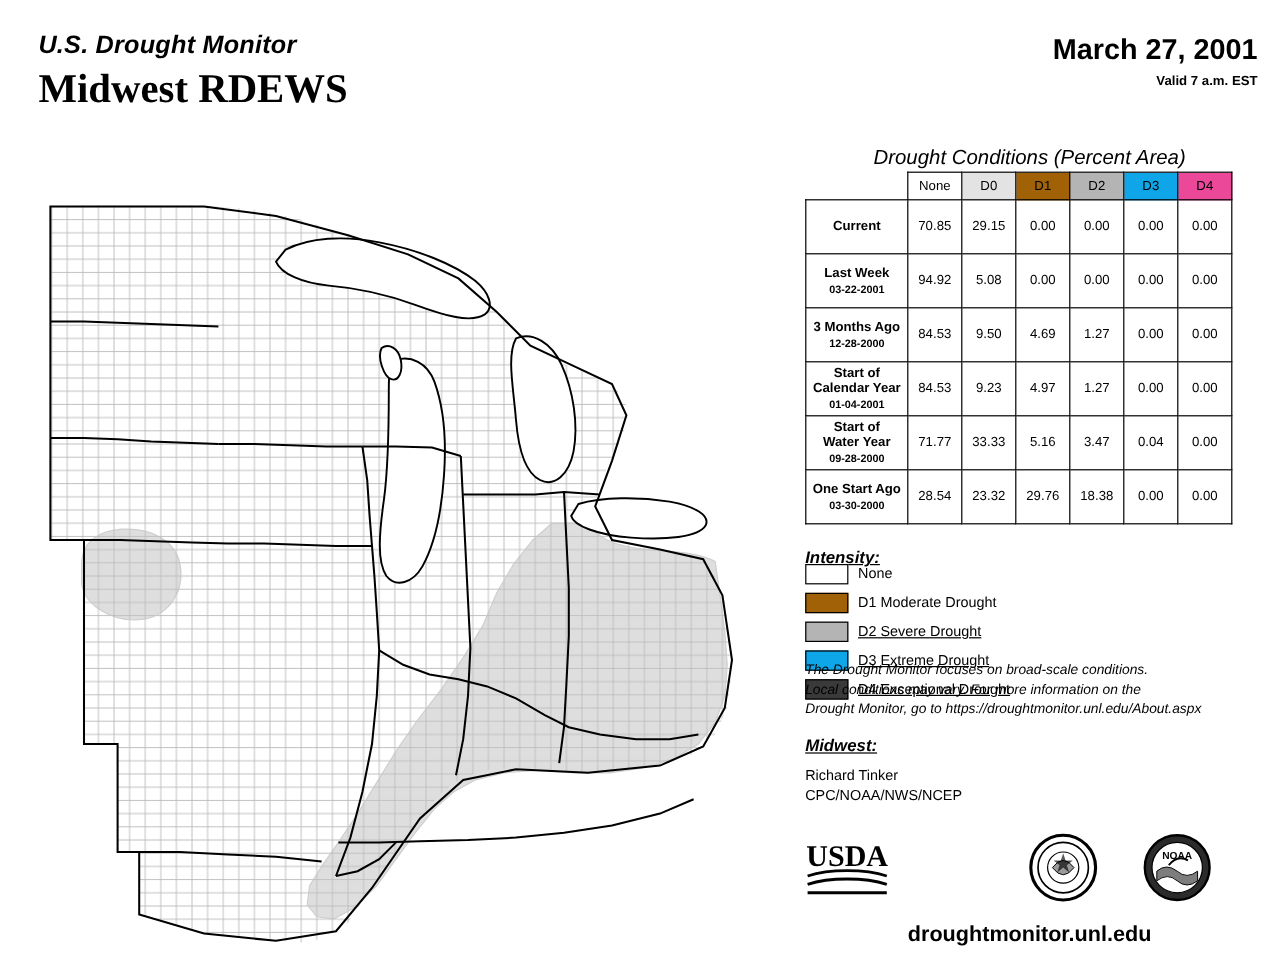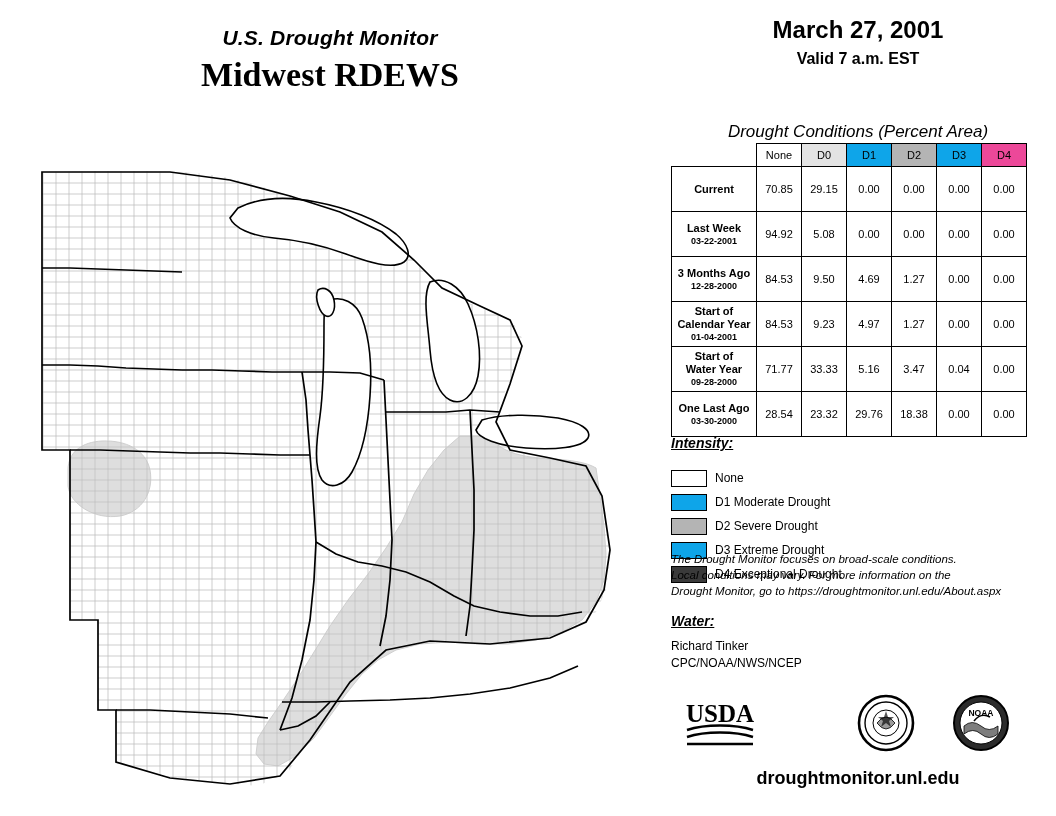--- a/index.html
+++ b/index.html
@@ -20,55 +20,56 @@
     width: 1056px;
     height: 816px;
   }
 
   
   .title-block {
     position: absolute;
     left: 0;
     top: 26px;
     width: 660px;
-    text-align: center;
+    text-align: left;
+    padding-left: 32px;
   }
   .title-small {
     font-size: 21px;
     font-style: italic;
     font-weight: bold;
     letter-spacing: 0.2px;
   }
   .title-big {
     font-size: 34px;
     font-weight: bold;
     margin-top: 6px;
     font-family: Liberation Serif, serif;
   }
 
   
   .right-header {
     position: absolute;
     left: 668px;
-    top: 16px;
+    top: 28px;
     width: 380px;
-    text-align: center;
+    text-align: right;
   }
   .date-main {
     font-size: 24px;
     font-weight: bold;
   }
   .date-released {
     font-size: 14px;
     font-style: italic;
     font-weight: bold;
     margin-top: 5px;
   }
   .date-valid {
-    font-size: 16px;
+    font-size: 11px;
     font-weight: bold;
     margin-top: 6px;
   }
 
   
   .table-caption {
     position: absolute;
     left: 668px;
     top: 122px;
     width: 380px;
@@ -113,47 +114,47 @@
     font-weight: bold;
     margin-top: 1px;
   }
   table.cond td.val {
     width: 44px;
     height: 44px;
     font-size: 11px;
   }
   .sh-none { background: #ffffff; }
   .sh-d0   { background: #e3e3e3; }
-  .sh-d1   { background: #0ea5e9; }
+  .sh-d1   { background: #a16207; }
   .sh-d2   { background: #b4b4b4; }
   .sh-d3   { background: #0ea5e9; }
   .sh-d4   { background: #ec4899; }
 
   
   .intensity-title {
     position: absolute;
     left: 671px;
-    top: 435px;
+    top: 456px;
     font-size: 14px;
     font-style: italic;
     font-weight: bold;
     text-decoration: underline;
   }
   .legend {
     position: absolute;
     left: 671px;
     top: 466px;
     width: 378px;
   }
   .legend-col {
     display: inline-block;
     vertical-align: top;
   }
   .legend-col.left { width: 178px; }
-  .legend-col.right { width: 196px; }
+  .legend-col.right { width: 196px; text-decoration: underline; }
   .legend-item {
     height: 24px;
     display: flex;
     align-items: center;
   }
   .swatch {
     width: 34px;
     height: 15px;
     border: 1px solid #000;
     margin-right: 8px;
@@ -197,21 +198,21 @@
     position: absolute;
     left: 665px;
     top: 694px;
     width: 385px;
     height: 62px;
   }
   .logo {
     position: absolute;
     top: 0;
   }
-  .logo-usda { left: 16px; }
+  .logo-usda { left: 2px; }
   .logo-ndmc { left: 95px; }
   .logo-usdc { left: 190px; }
   .logo-noaa { left: 285px; }
 
   .site-url {
     position: absolute;
     left: 668px;
     top: 768px;
     width: 380px;
     text-align: center;
@@ -315,21 +316,21 @@
         </td>
         <td class="val">71.77</td>
         <td class="val">33.33</td>
         <td class="val">5.16</td>
         <td class="val">3.47</td>
         <td class="val">0.04</td>
         <td class="val">0.00</td>
       </tr>
       <tr>
         <td class="rowlabel">
-          <span>One Last Ago</span>
+          <span>One Start Ago</span>
           <span class="sub">03-30-2000</span>
         </td>
         <td class="val">28.54</td>
         <td class="val">23.32</td>
         <td class="val">29.76</td>
         <td class="val">18.38</td>
         <td class="val">0.00</td>
         <td class="val">0.00</td>
       </tr>
     </tbody>
@@ -360,21 +361,21 @@
         <span class="swatch" style="background:#3a3a3a;"></span>
         <span class="legend-label">D4 Exceptional Drought</span>
       </div>
     </div>
   </div>
 
   <div class="disclaimer" style="white-space:pre-line;">The Drought Monitor focuses on broad-scale conditions.
 Local conditions may vary. For more information on the
 Drought Monitor, go to https://droughtmonitor.unl.edu/About.aspx</div>
 
-  <div class="author-title">Water:</div>
+  <div class="author-title">Midwest:</div>
   <div class="author-lines">
     <div>Richard Tinker</div>
     <div>CPC/NOAA/NWS/NCEP</div>
   </div>
 
   <div class="logos">
 
     <div class="logo logo-usda">
       <svg width="78" height="58" viewBox="0 0 78 58">
         <text x="39" y="28" font-family="Liberation Serif, serif" font-size="25" font-weight="bold" text-anchor="middle" fill="#000">USDA</text>

